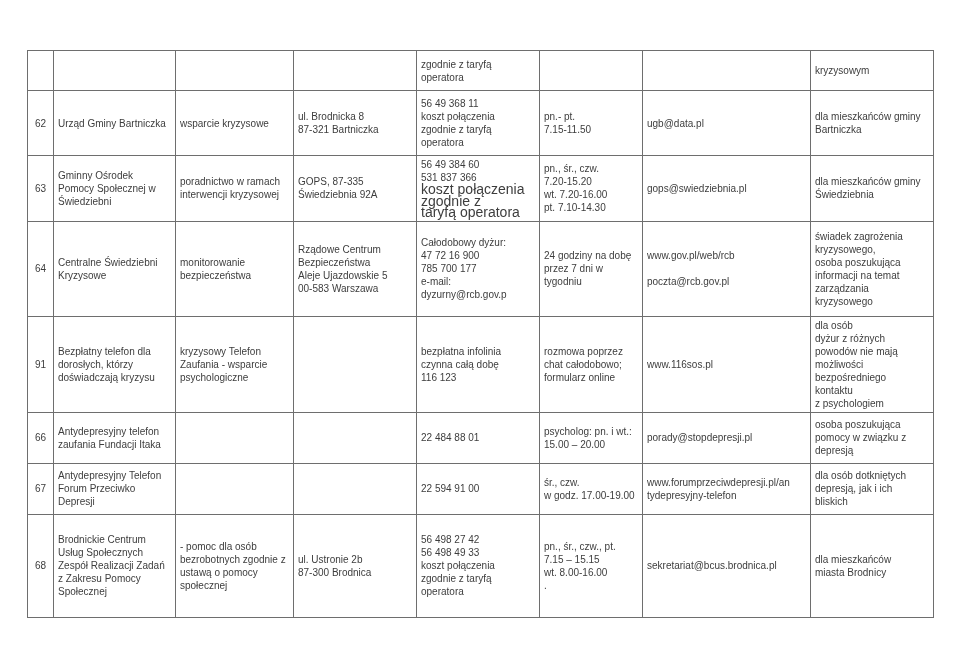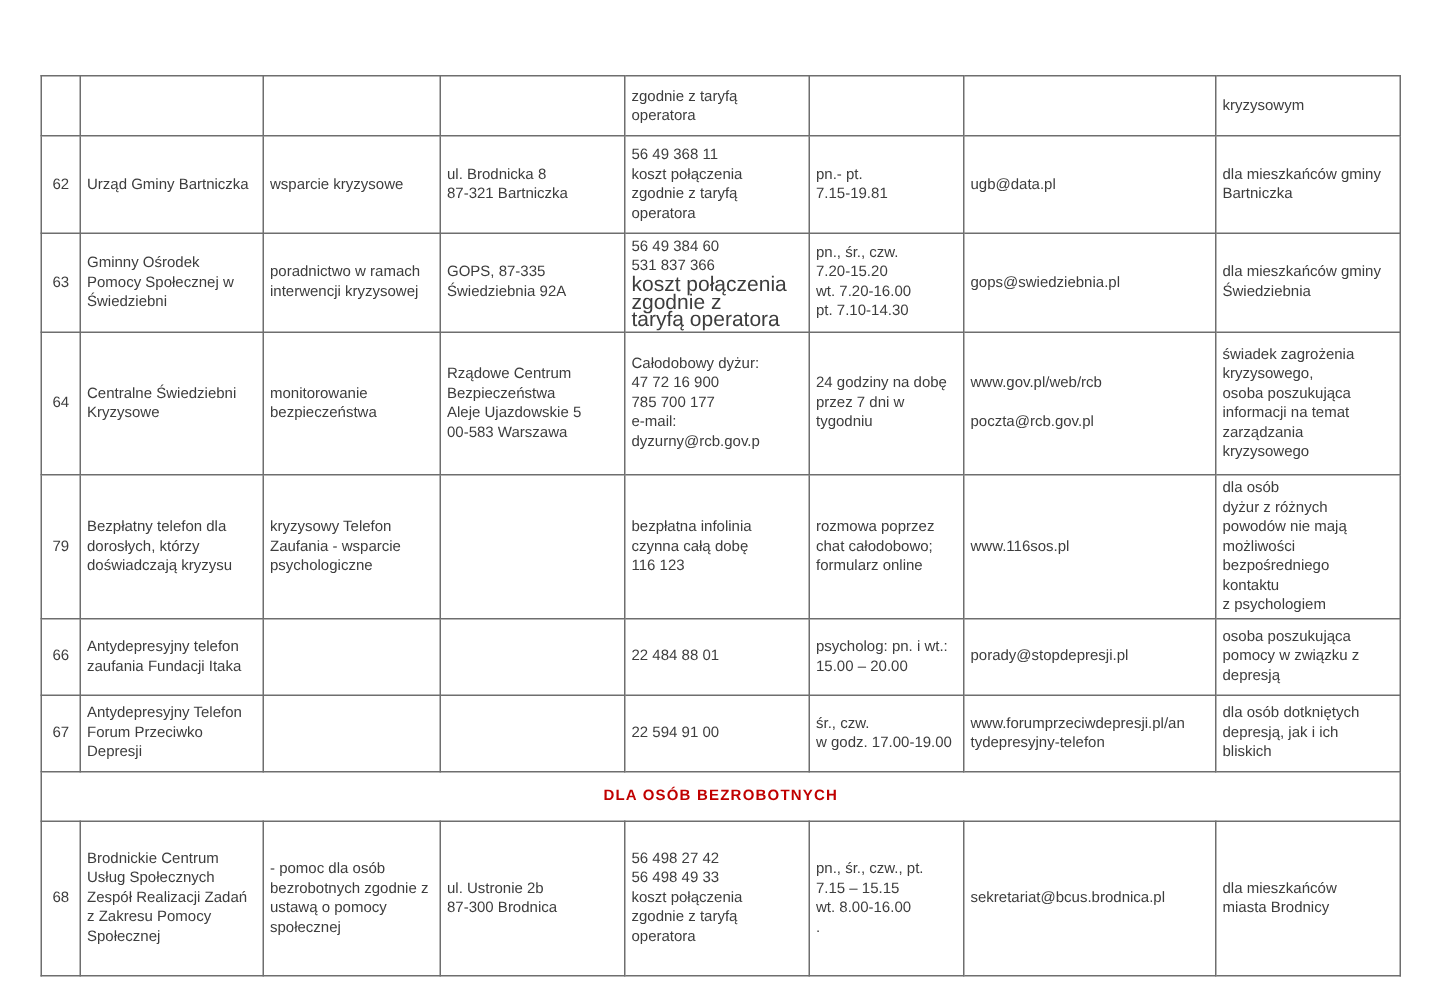--- a/index.html
+++ b/index.html
@@ -84,21 +84,21 @@
           <td class="cell-id"><div class="cell-text">62</div></td>
           <td class="cell-name"><div class="cell-text">Urząd Gminy Bartniczka</div></td>
           <td class="cell-support"><div class="cell-text">wsparcie kryzysowe</div></td>
           <td class="cell-address"><div class="cell-text">ul. Brodnicka 8
 87-321 Bartniczka</div></td>
           <td class="cell-phone"><div class="cell-text">56 49 368 11
 koszt połączenia
 zgodnie z taryfą
 operatora</div></td>
           <td class="cell-hours"><div class="cell-text">pn.- pt.
-7.15-19.81</div></td>
+7.15-11.50</div></td>
           <td class="cell-contact"><div class="cell-text">ugb@data.pl</div></td>
           <td class="cell-audience"><div class="cell-text">dla mieszkańców gminy
 Bartniczka</div></td>
         </tr>
         <tr style="height: 60px;">
           <td class="cell-id"><div class="cell-text">63</div></td>
           <td class="cell-name"><div class="cell-text">Gminny Ośrodek
 Pomocy Społecznej w
 Świedziebni</div></td>
           <td class="cell-support"><div class="cell-text">poradnictwo w ramach
@@ -138,21 +138,21 @@
 
 poczta@rcb.gov.pl</div></td>
           <td class="cell-audience"><div class="cell-text">świadek zagrożenia
 kryzysowego,
 osoba poszukująca
 informacji na temat
 zarządzania
 kryzysowego</div></td>
         </tr>
         <tr style="height: 90px;">
-          <td class="cell-id"><div class="cell-text">79</div></td>
+          <td class="cell-id"><div class="cell-text">91</div></td>
           <td class="cell-name"><div class="cell-text">Bezpłatny telefon dla
 dorosłych, którzy
 doświadczają kryzysu</div></td>
           <td class="cell-support"><div class="cell-text">kryzysowy Telefon
 Zaufania - wsparcie
 psychologiczne</div></td>
           <td class="cell-address"></td>
           <td class="cell-phone"><div class="cell-text">bezpłatna infolinia
 czynna całą dobę
 116 123</div></td>
@@ -190,23 +190,20 @@
           <td class="cell-support"></td>
           <td class="cell-address"></td>
           <td class="cell-phone"><div class="cell-text">22 594 91 00</div></td>
           <td class="cell-hours"><div class="cell-text">śr.,  czw.
 w godz. 17.00-19.00</div></td>
           <td class="cell-contact"><div class="cell-text">www.forumprzeciwdepresji.pl/an
 tydepresyjny-telefon</div></td>
           <td class="cell-audience"><div class="cell-text">dla osób dotkniętych
 depresją, jak i ich
 bliskich</div></td>
-        </tr>
-        <tr style="height: 33px;">
-          <td colspan="8" class="section-cell" style="color: rgb(192, 0, 0);">DLA OSÓB BEZROBOTNYCH</td>
         </tr>
         <tr style="height: 103px;">
           <td class="cell-id"><div class="cell-text">68</div></td>
           <td class="cell-name"><div class="cell-text">Brodnickie Centrum
 Usług Społecznych
 Zespół Realizacji Zadań
 z Zakresu Pomocy
 Społecznej</div></td>
           <td class="cell-support"><div class="cell-text">- pomoc dla osób
 bezrobotnych zgodnie z

